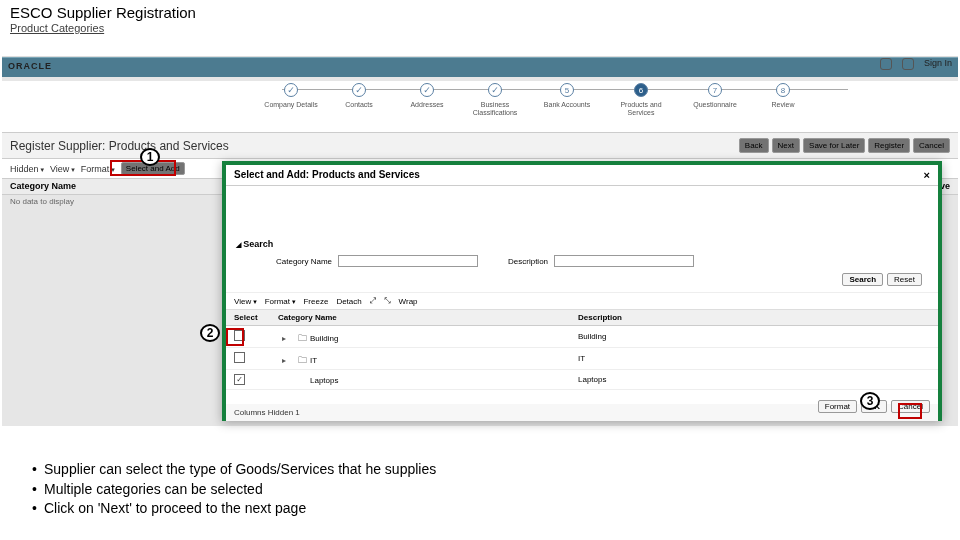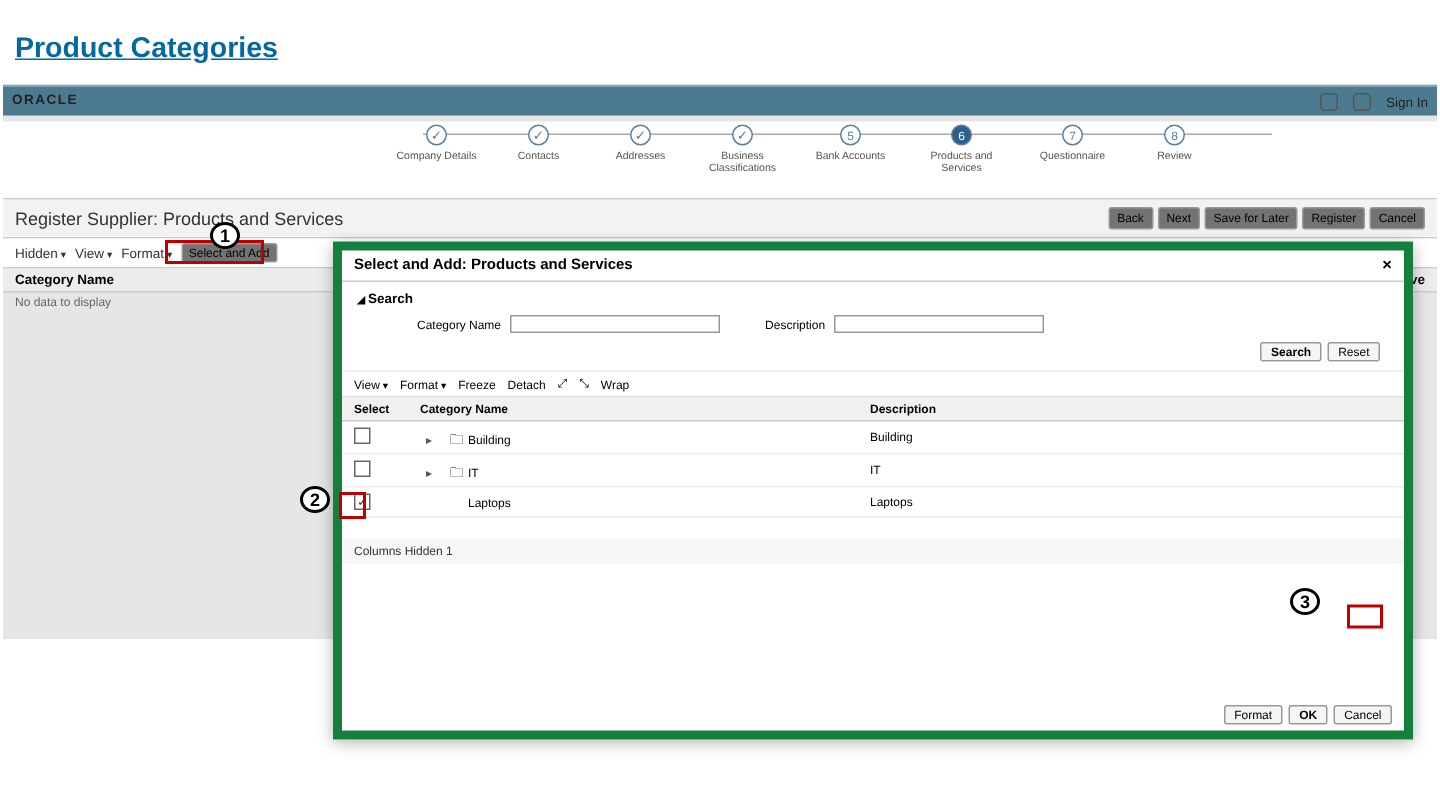--- a/index.html
+++ b/index.html
@@ -1,24 +1,24 @@
 <!DOCTYPE html>
 <html><head>
 <meta charset="utf-8">
 <style>
   * { box-sizing: border-box; margin: 0; padding: 0; }
   html, body { width: 960px; height: 540px; font-family: Arial, Helvetica, sans-serif; background: #fff; overflow: hidden; }
   .slide { position: relative; width: 960px; height: 540px; }
   .slide-title { position: absolute; top: 4px; left: 10px; font-size: 15px; }
-  .slide-subtitle { position: absolute; top: 22px; left: 10px; font-size: 19px; color: #0369a1; text-decoration: underline; font-weight: bold; }
+  .slide-subtitle { position: absolute; top: 22px; left: 10px; font-size: 11px; color: #404040; text-decoration: underline; font-weight: normal; }
   .shot { position: absolute; top: 56px; left: 2px; width: 956px; height: 370px; background: #e6e6e6; border-top:1px solid #ddd; }
   
   .app-bar { position: absolute; top: 0; left: 0; right: 0; height: 20px; background: #4c7b90; border-top: 1px solid #7aa5b6; display:flex; align-items:center; }
   .oracle { position:absolute; left:6px; top:3px; font-size:9px; font-weight:bold; color:#222; letter-spacing:1px; }
-  .bar-right { position:absolute; right:6px; top:0; height:20px; display:flex; align-items:center; gap:10px; font-size:9px; color:#222; }
+  .bar-right { position:absolute; right:6px; top:0; height:20px; display:flex; gap:10px; font-size:9px; color:#222; }
   .bar-icon { width:12px; height:12px; border:1px solid #555; border-radius:3px; }
   
   .stepper { position:absolute; top:24px; left:0; right:0; height:52px; background:#fff; border-bottom:1px solid #ccc; }
   .stepper-track { position:absolute; top:8px; left:280px; right:110px; height:1px; background:#aaa; }
   .step { position:absolute; top:2px; width:62px; text-align:center; }
   .step-circle { width:14px; height:14px; border-radius:50%; border:1px solid #5a7fa3; margin:0 auto; background:#fff; display:flex; align-items:center; justify-content:center; font-size:8px; color:#5a7fa3; }
   .step-circle.done::before { content:"✓"; font-size:9px; color:#5a7fa3; }
   .step-circle.active { background:#2d5f8b; color:#fff; }
   .step-label { font-size:7px; color:#555; margin-top:4px; line-height:1.1; }
   
@@ -28,24 +28,24 @@
   .pbtn { font-size:8px; padding:2px 5px; border:1px solid #999; background:#737373; border-radius:2px; }
   
   .actions-row { position:absolute; top:102px; left:0; right:0; height:20px; background:#fff; display:flex; align-items:center; padding:0 8px; gap:6px; font-size:9px; border-bottom:1px solid #ccc;}
   .actions-row .menu { color:#333; }
   .actions-row .menu::after{content:" ▾"; font-size:7px;}
   .select-add { font-size:8px; padding:1px 4px; }
   
   .cat-header { position:absolute; top:122px; left:0; right:0; height:16px; background:#ececec; font-size:9px; font-weight:bold; padding:2px 8px; border-bottom:1px solid #ccc; display:flex; justify-content:space-between;}
   .nodata { position:absolute; top:140px; left:8px; font-size:8px; color:#666; }
   
-  .modal { position:absolute; top:104px; left:220px; width:720px; height:332px; background:#fff; border:6px solid #15803d; box-shadow:0 2px 10px rgba(0,0,0,.3); }
+  .modal { position:absolute; top:104px; left:220px; width:720px; height:260px; background:#fff; border:4px solid #15803d; box-shadow:0 2px 10px rgba(0,0,0,.3); }
   .modal-title { font-size:10px; font-weight:bold; padding:4px 8px; border-bottom:1px solid #ccc; display:flex; justify-content:space-between; }
   .close-x { font-size:11px; cursor:pointer; }
-  .modal-search { padding:6px 10px; font-size:9px; display:flex; flex-direction:column; gap:6px; border-bottom:1px solid #eee;}
+  .modal-search { padding:6px 10px; font-size:9px; display:flex; flex-direction:column; gap:6px; border-bottom:1px solid #eee;margin-top:47px;}
   .search-hdr { font-weight:bold; }
   .search-hdr::before{content:"◢ "; font-size:7px;}
   .search-row { display:flex; gap:30px; align-items:center; padding-left:40px;}
   .field { display:flex; align-items:center; gap:6px; }
   .field label { font-size:8px; }
   .field input { width:140px; height:12px; border:1px solid #999; font-size:8px; }
   .search-btns { display:flex; gap:4px; justify-content:flex-end; padding-right:6px;}
   .mbtn { font-size:8px; padding:1px 6px; border:1px solid #999; background:#f5f5f5; border-radius:2px; }
   .mbtn.primary { font-weight:bold; }
   .modal-toolbar { display:flex; align-items:center; gap:8px; font-size:8px; padding:3px 8px; border-bottom:1px solid #ddd;}
@@ -66,20 +66,21 @@
   .redbox { position:absolute; border:2px solid #c00000; z-index:40; pointer-events:none; }
   
   .notes { position:absolute; top:460px; left:20px; font-size:14px; }
   .notes li { margin-left:12px; list-style: none; position:relative; padding-left:12px; line-height:1.4;}
   .notes li::before{content:"•"; position:absolute; left:0;}
 </style>
 </head>
 <body>
 <div class="slide">
 
+  <div class="slide-title">ESCO Supplier Registration</div>
   <div class="slide-subtitle">Product Categories</div>
 
   <div class="shot">
 
     <div class="app-bar">
       <span class="oracle">ORACLE</span>
       <div class="bar-right">
         <span class="bar-icon"></span>
         <span class="bar-icon"></span>
         <span>Sign In</span>
@@ -209,13 +210,18 @@
 
     <div class="redbox" style="top:103px; left:108px; width:66px; height:16px;"></div>
     <div class="redbox" style="top:271px; left:224px; width:18px; height:18px;"></div>
     <div class="redbox" style="top:346px; left:896px; width:24px; height:16px;"></div>
   </div>
 
   <div class="callout" style="top:148px; left:140px;">1</div>
   <div class="callout" style="top:324px; left:200px;">2</div>
   <div class="callout" style="top:392px; left:860px;">3</div>
 
+  <ul class="notes">
+    <li>Supplier can select the type of Goods/Services that he supplies</li>
+    <li>Multiple categories can be selected</li>
+    <li>Click on 'Next' to proceed to the next page</li>
+  </ul>
 </div>
 
 </body></html>

